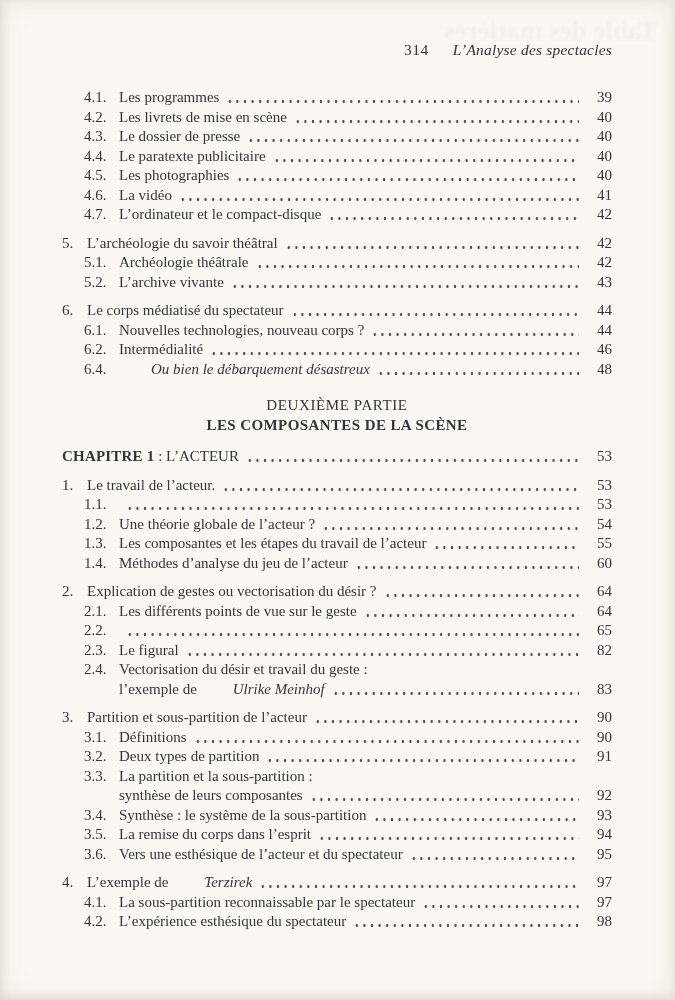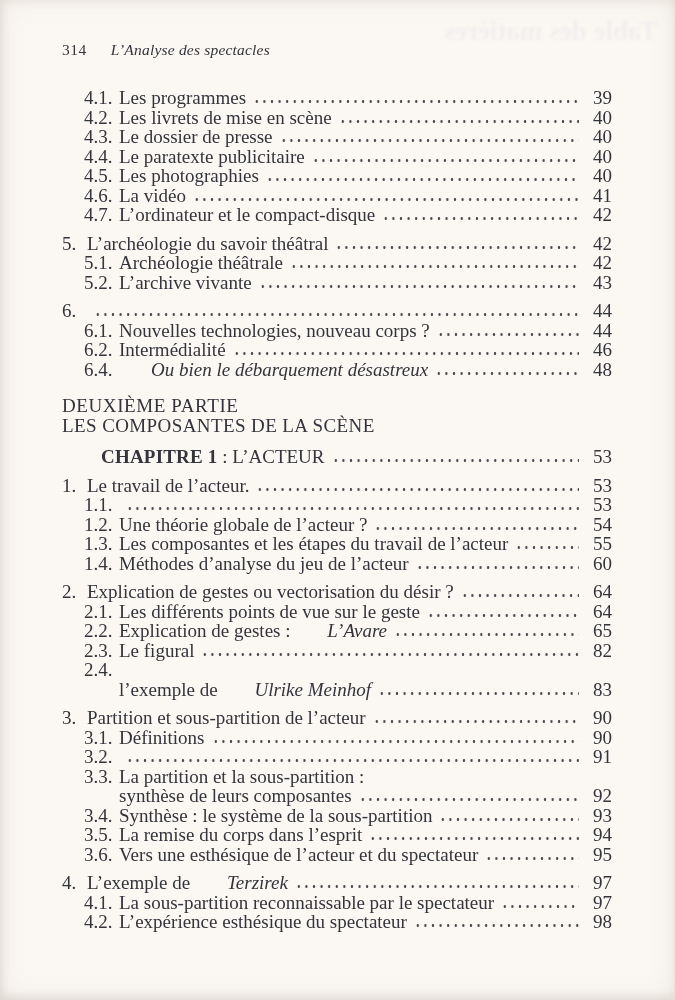--- a/index.html
+++ b/index.html
@@ -18,47 +18,47 @@
   .bleed{
     position:absolute;top:16px;right:18px;width:320px;z-index:1;
     transform:scaleX(-1);
     font-weight:bold;font-size:27px;color:#6a77b5;opacity:0.07;
     filter:blur(1.6px);
     text-align:left;white-space:nowrap;
   }
   .sheet{position:relative;z-index:2;padding:40px 63px 0 62px;}
   .running-head{
     display:flex;align-items:baseline;margin-bottom:28px;
-    font-size:15.5px;line-height:20px;
+    font-size:15.5px;line-height:20px;justify-content:flex-end;
   }
   .folio{margin-right:24px;letter-spacing:0.5px;}
   .running-title{font-style:italic;letter-spacing:0.2px;}
-  .toc{font-size:19px;line-height:19.5px;}
+  .toc{font-size:15px;line-height:19.5px;}
   .row{display:flex;}
   .row .num{flex:0 0 auto;}
   .row.lvl0 .num{width:25px;}
   .row.lvl1{margin-left:22px;}
   .row.lvl1 .num{width:35px;}
   .row.lvl2{margin-left:57px;}
   .row.gap{margin-top:9px;}
   .txt{flex:0 1 auto;white-space:nowrap;}
   .txt i{font-style:italic;margin-left:32px;}
   .txt b{font-weight:bold;letter-spacing:0.2px;}
   .dots{
     flex:1 1 auto;min-width:12px;margin:0 7px 0 5px;
     background-image:radial-gradient(circle, #45454e 1.05px, rgba(0,0,0,0) 1.5px);
     background-size:7.6px 3px;
     background-repeat:repeat-x;
     background-position:left 2px bottom 4.5px;
   }
   .pg{flex:0 0 auto;width:26px;text-align:right;}
-  .part{text-align:left;margin:17px 0 12px 0;}
+  .part{text-align:center;margin:17px 0 12px 0;}
   .part-line1{letter-spacing:0.6px;}
-  .part-line2{font-weight:normal;letter-spacing:0.4px;}
-  .row.chapter{margin-bottom:9px;margin-left:39px;}
+  .part-line2{font-weight:bold;letter-spacing:0.4px;}
+  .row.chapter{margin-bottom:9px;}
 </style>
 </head>
 <body>
 
 <div class="bleed">Table des matières</div>
 
 <div class="sheet">
   <div class="running-head">
     <span class="folio">314</span>
     <span class="running-title">L’Analyse des spectacles</span>
@@ -119,20 +119,21 @@
         <span class="pg">42</span>
       </div>
       <div class="row lvl1">
         <span class="num">5.2.</span>
         <span class="txt">L’archive vivante</span>
         <span class="dots"></span>
         <span class="pg">43</span>
       </div>
       <div class="row lvl0 gap">
         <span class="num">6.</span>
+        <span class="txt">Le corps médiatisé du spectateur</span>
         <span class="dots"></span>
         <span class="pg">44</span>
       </div>
       <div class="row lvl1">
         <span class="num">6.1.</span>
         <span class="txt">Nouvelles technologies, nouveau corps ?</span>
         <span class="dots"></span>
         <span class="pg">44</span>
       </div>
       <div class="row lvl1">
@@ -192,52 +193,53 @@
         <span class="pg">64</span>
       </div>
       <div class="row lvl1">
         <span class="num">2.1.</span>
         <span class="txt">Les différents points de vue sur le geste</span>
         <span class="dots"></span>
         <span class="pg">64</span>
       </div>
       <div class="row lvl1">
         <span class="num">2.2.</span>
-        <span class="txt">Explication de gestes : <i>L’Avare</i></span>
         <span class="dots"></span>
         <span class="pg">65</span>
       </div>
       <div class="row lvl1">
         <span class="num">2.3.</span>
         <span class="txt">Le figural</span>
         <span class="dots"></span>
         <span class="pg">82</span>
       </div>
       <div class="row lvl1">
         <span class="num">2.4.</span>
+        <span class="txt">Vectorisation du désir et travail du geste :</span>
       </div>
       <div class="row lvl2">
         <span class="txt">l’exemple de <i>Ulrike Meinhof</i></span>
         <span class="dots"></span>
         <span class="pg">83</span>
       </div>
       <div class="row lvl0 gap">
         <span class="num">3.</span>
         <span class="txt">Partition et sous-partition de l’acteur</span>
         <span class="dots"></span>
         <span class="pg">90</span>
       </div>
       <div class="row lvl1">
         <span class="num">3.1.</span>
         <span class="txt">Définitions</span>
         <span class="dots"></span>
         <span class="pg">90</span>
       </div>
       <div class="row lvl1">
         <span class="num">3.2.</span>
+        <span class="txt">Deux types de partition</span>
         <span class="dots"></span>
         <span class="pg">91</span>
       </div>
       <div class="row lvl1">
         <span class="num">3.3.</span>
         <span class="txt">La partition et la sous-partition :</span>
       </div>
       <div class="row lvl2">
         <span class="txt">synthèse de leurs composantes</span>
         <span class="dots"></span>

